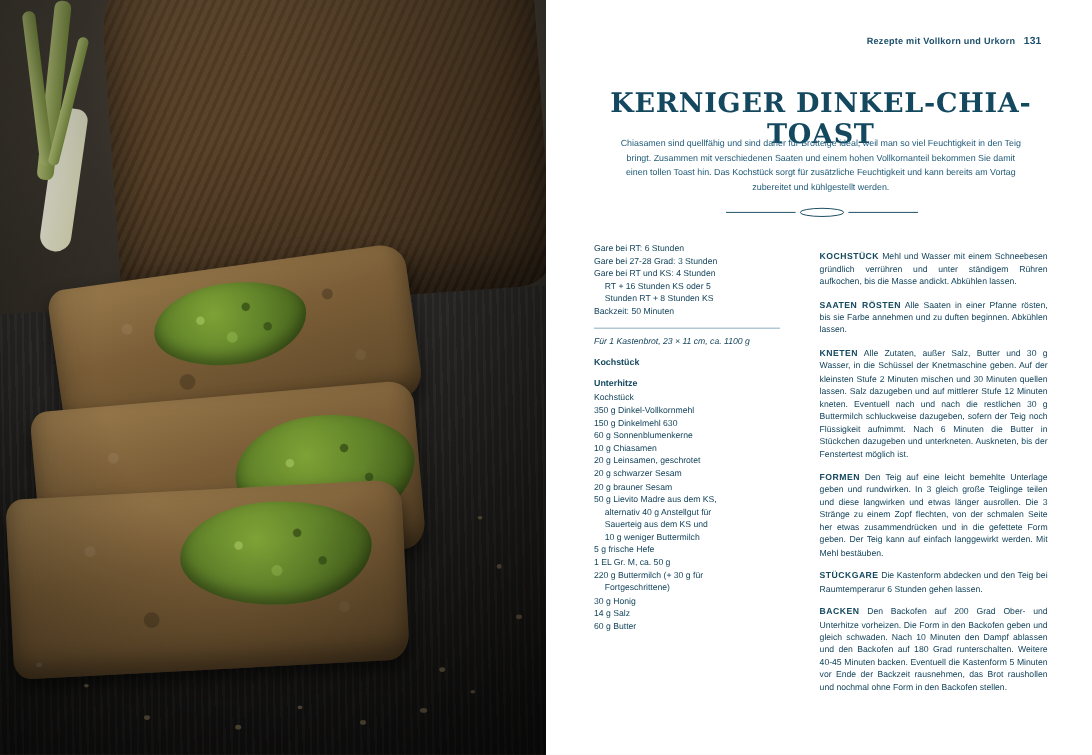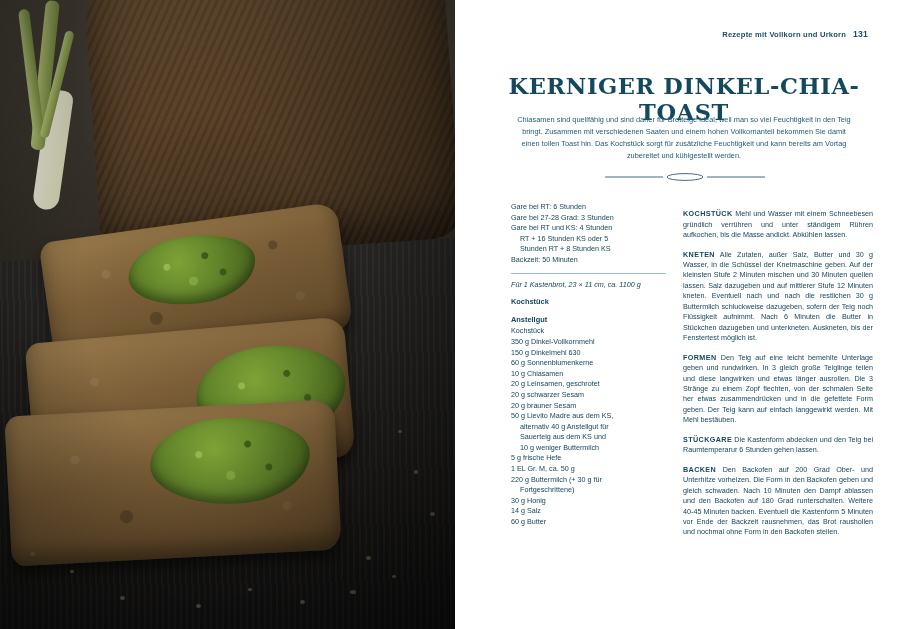--- a/index.html
+++ b/index.html
@@ -189,21 +189,21 @@
   .orn {
     position: absolute;
     left: 150px;
     top: 172px;
     width: 160px;
     height: 10px;
   }
 
   .col-left {
     position: absolute;
-    left: 56px;
+    left: 40px;
     top: 202px;
     width: 164px;
     font-size: 7.2px;
     line-height: 10.6px;
     color: #15455c;
   }
   .col-left .timing div { white-space: nowrap; }
   .col-left .timing .ind { padding-left: 9px; }
   .rule-thin {
     border-top: 0.8px solid #9dbccb;
@@ -316,21 +316,21 @@
           <div>Gare bei 27-28 Grad: 3 Stunden</div>
           <div>Gare bei RT und KS: 4 Stunden</div>
           <div class="ind">RT + 16 Stunden KS oder 5</div>
           <div class="ind">Stunden RT + 8 Stunden KS</div>
           <div>Backzeit: 50 Minuten</div>
         </div>
       <div class="rule-thin"></div>
       <div class="yield">Für 1 Kastenbrot, 23 × 11 cm, ca. 1100 g</div>
       <div class="sections">
           <div class="sec-head">Kochstück</div>
-          <div class="sec-head">Anstellgut</div>
+          <div class="sec-head">Unterhitze</div>
           <div class="ing">
             <div class="wrap">Kochstück</div>
             <div class="wrap">350 g Dinkel-Vollkornmehl</div>
             <div class="wrap">150 g Dinkelmehl 630</div>
             <div class="wrap">60 g Sonnenblumenkerne</div>
             <div class="wrap">10 g Chiasamen</div>
             <div class="wrap">20 g Leinsamen, geschrotet</div>
             <div class="wrap">20 g schwarzer Sesam</div>
             <div class="wrap">20 g brauner Sesam</div>
             <div class="wrap">50 g Lievito Madre aus dem KS,</div>
@@ -343,20 +343,21 @@
             <div class="cont">Fortgeschrittene)</div>
             <div class="wrap">30 g Honig</div>
             <div class="wrap">14 g Salz</div>
             <div class="wrap">60 g Butter</div>
           </div>
         </div>
     </div>
 
     <div class="col-right">
         <p class="step"><span class="kw">KOCHSTÜCK</span><span> Mehl und Wasser mit einem Schneebesen gründlich verrühren und unter ständigem Rühren aufkochen, bis die Masse andickt. Abkühlen lassen.</span></p>
+        <p class="step"><span class="kw">SAATEN RÖSTEN</span><span> Alle Saaten in einer Pfanne rösten, bis sie Farbe annehmen und zu duften beginnen. Abkühlen lassen.</span></p>
         <p class="step"><span class="kw">KNETEN</span><span> Alle Zutaten, außer Salz, Butter und 30 g Wasser, in die Schüssel der Knetmaschine geben. Auf der kleinsten Stufe 2 Minuten mischen und 30 Minuten quellen lassen. Salz dazugeben und auf mittlerer Stufe 12 Minuten kneten. Eventuell nach und nach die restlichen 30 g Buttermilch schluckweise dazugeben, sofern der Teig noch Flüssigkeit aufnimmt. Nach 6 Minuten die Butter in Stückchen dazugeben und unterkneten. Auskneten, bis der Fenstertest möglich ist.</span></p>
         <p class="step"><span class="kw">FORMEN</span><span> Den Teig auf eine leicht bemehlte Unterlage geben und rundwirken. In 3 gleich große Teiglinge teilen und diese langwirken und etwas länger ausrollen. Die 3 Stränge zu einem Zopf flechten, von der schmalen Seite her etwas zusammendrücken und in die gefettete Form geben. Der Teig kann auf einfach langgewirkt werden. Mit Mehl bestäuben.</span></p>
         <p class="step"><span class="kw">STÜCKGARE</span><span> Die Kastenform abdecken und den Teig bei Raumtemperarur 6 Stunden gehen lassen.</span></p>
         <p class="step"><span class="kw">BACKEN</span><span> Den Backofen auf 200 Grad Ober- und Unterhitze vorheizen. Die Form in den Backofen geben und gleich schwaden. Nach 10 Minuten den Dampf ablassen und den Backofen auf 180 Grad runterschalten. Weitere 40-45 Minuten backen. Eventuell die Kastenform 5 Minuten vor Ende der Backzeit rausnehmen, das Brot raushollen und nochmal ohne Form in den Backofen stellen.</span></p>
       </div>
 
   </div>
 </div>
 
 </body></html>

